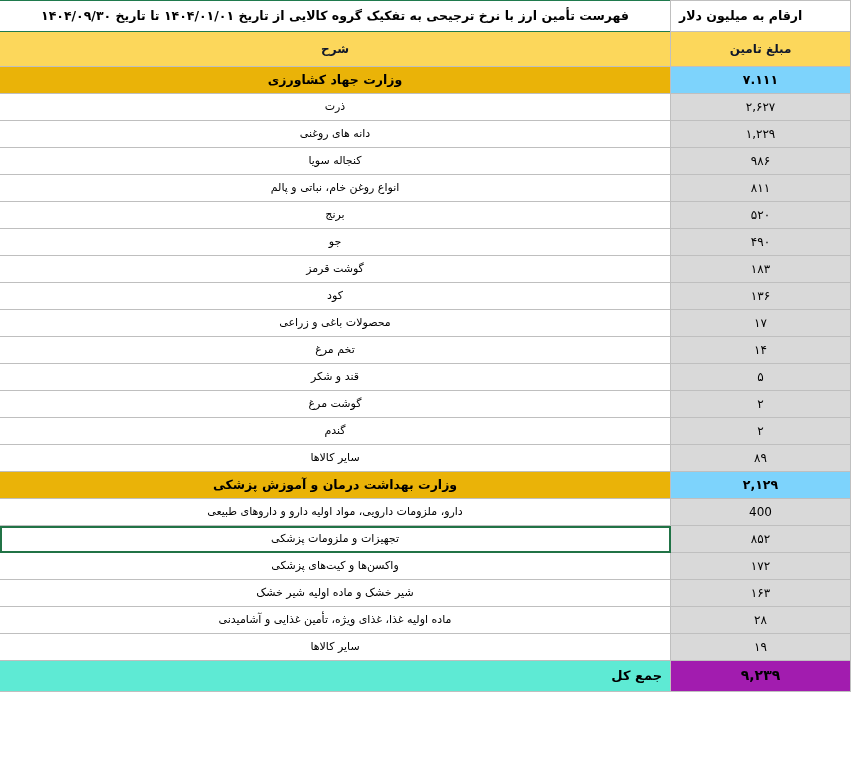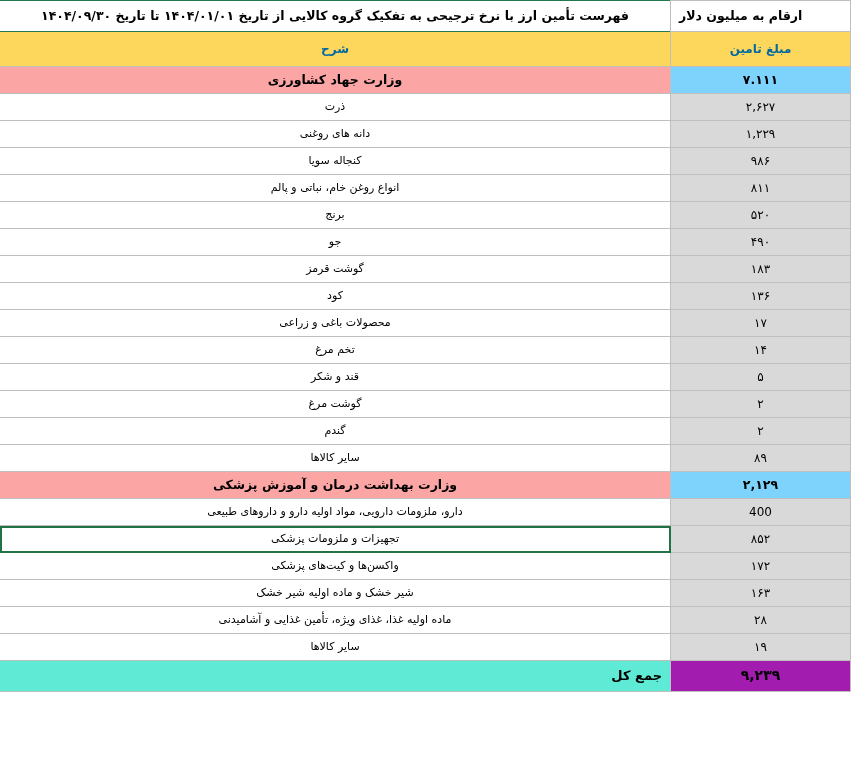--- a/index.html
+++ b/index.html
@@ -59,27 +59,27 @@
     color: #000000;
     height: 30px;
   }
 
   
   .hdr td {
     background: #fcd75b;
     text-align: center;
     font-weight: bold;
     font-size: 12px;
-    color: #0369a1;
+    color: #0f172a;
     height: 34px;
   }
 
   
   .group-desc {
-    background: #fca5a5;
+    background: #eab308;
     text-align: center;
     font-weight: bold;
     font-size: 12.5px;
     height: 26px;
   }
   .group-amt {
     background: #7dd3fc;
     text-align: center;
     font-weight: bold;
     font-size: 12.5px;

